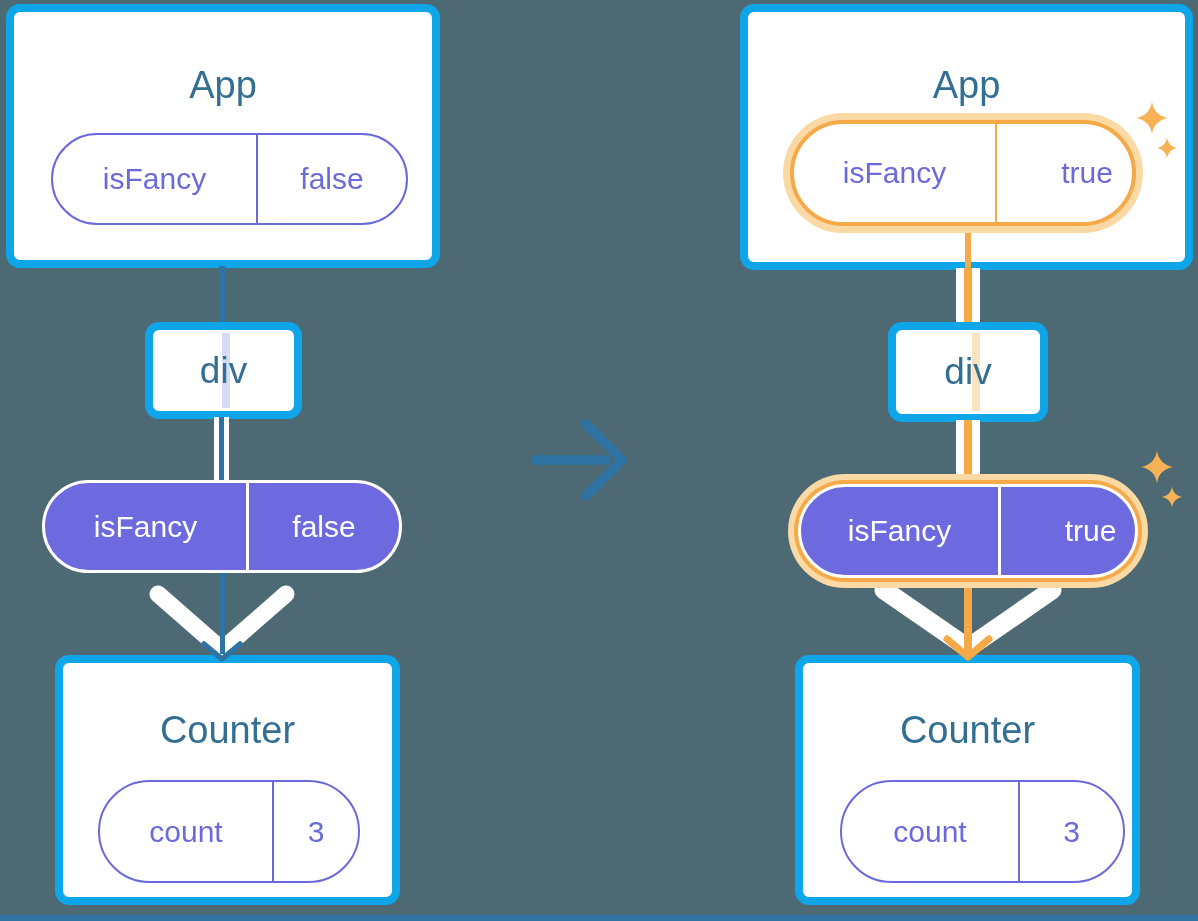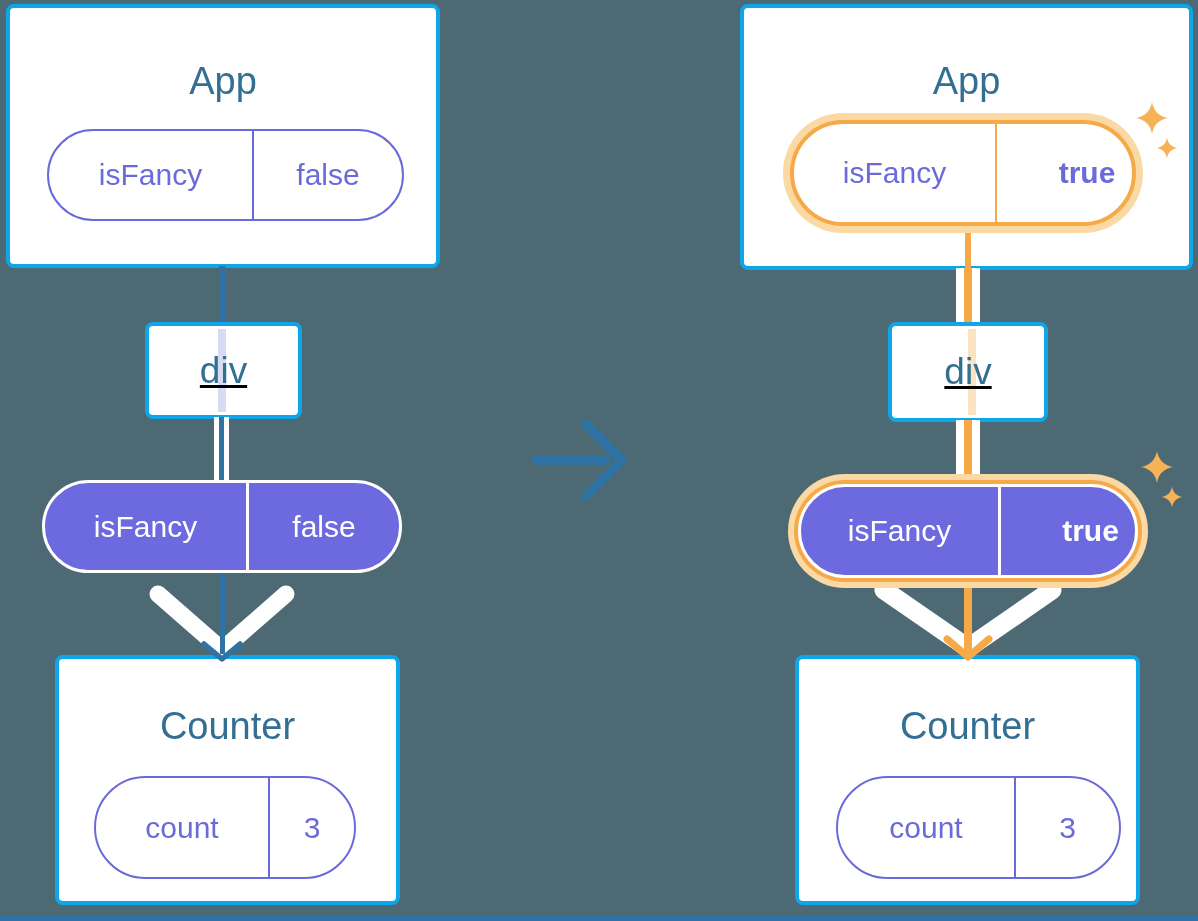--- a/index.html
+++ b/index.html
@@ -2,22 +2,22 @@
 <html><head>
 <meta charset="utf-8">
 <style>
   html,body{margin:0;padding:0;background:#4D6A74;}
   #canvas{
     position:relative;width:1198px;height:921px;background:#4D6A74;
     overflow:hidden;font-family:"Liberation Sans", sans-serif;
   }
   .abs{position:absolute;}
   .card{
-    position:absolute;background:#fff;border:4px solid #0ea5e9;
-    border-radius:8px;box-sizing:border-box;text-decoration:underline;
+    position:absolute;background:#fff;border:8px solid #0ea5e9;
+    border-radius:14px;box-sizing:border-box;
   }
   .title{
     position:absolute;left:0;width:100%;text-align:center;
     color:#336E93;font-size:38px;font-weight:500;line-height:46px;
   }
   .divcard{display:flex;align-items:center;justify-content:center;}
   .divlabel{color:#336E93;font-size:37px;font-weight:500;position:relative;z-index:2;}
   .trace{position:absolute;width:8px;top:3px;bottom:3px;z-index:1;}
   .trace.lav{background:#D7DCF5;}
   .trace.peach{background:#FBE3C2;}
@@ -37,21 +37,21 @@
     box-shadow:0 0 0 7px #FAD9A4;
   }
   .pill.fancy-outline .cell{color:#6B6ADA;}
   .pill.fancy-outline .sep{width:2px;background:#F5A947;}
   .pill.fancy-filled{
     background:#6C6ADE;border:3px solid #fff;
     box-shadow:0 0 0 4px #F5A947, 0 0 0 10px #FAD9A4;
   }
   .pill.fancy-filled .cell{color:#fff;}
   .pill.fancy-filled .sep{width:3px;background:#fff;}
-  .bold-val{font-weight:700;padding-left:45px;}
+  .bold-val{font-weight:400;padding-left:45px;}
   .fancy-outline .bold-val{color:#5756D6;}
   .stem-teal{position:absolute;background:#2E73A3;}
   .stem-orange{position:absolute;background:#F5A947;}
   .pipe{
     position:absolute;box-sizing:content-box;
     border-left:5px solid #fff;border-right:5px solid #fff;
     width:5px;background:#2E73A3;
   }
   .pipe.orange{
     border-left:8px solid #fff;border-right:8px solid #fff;

